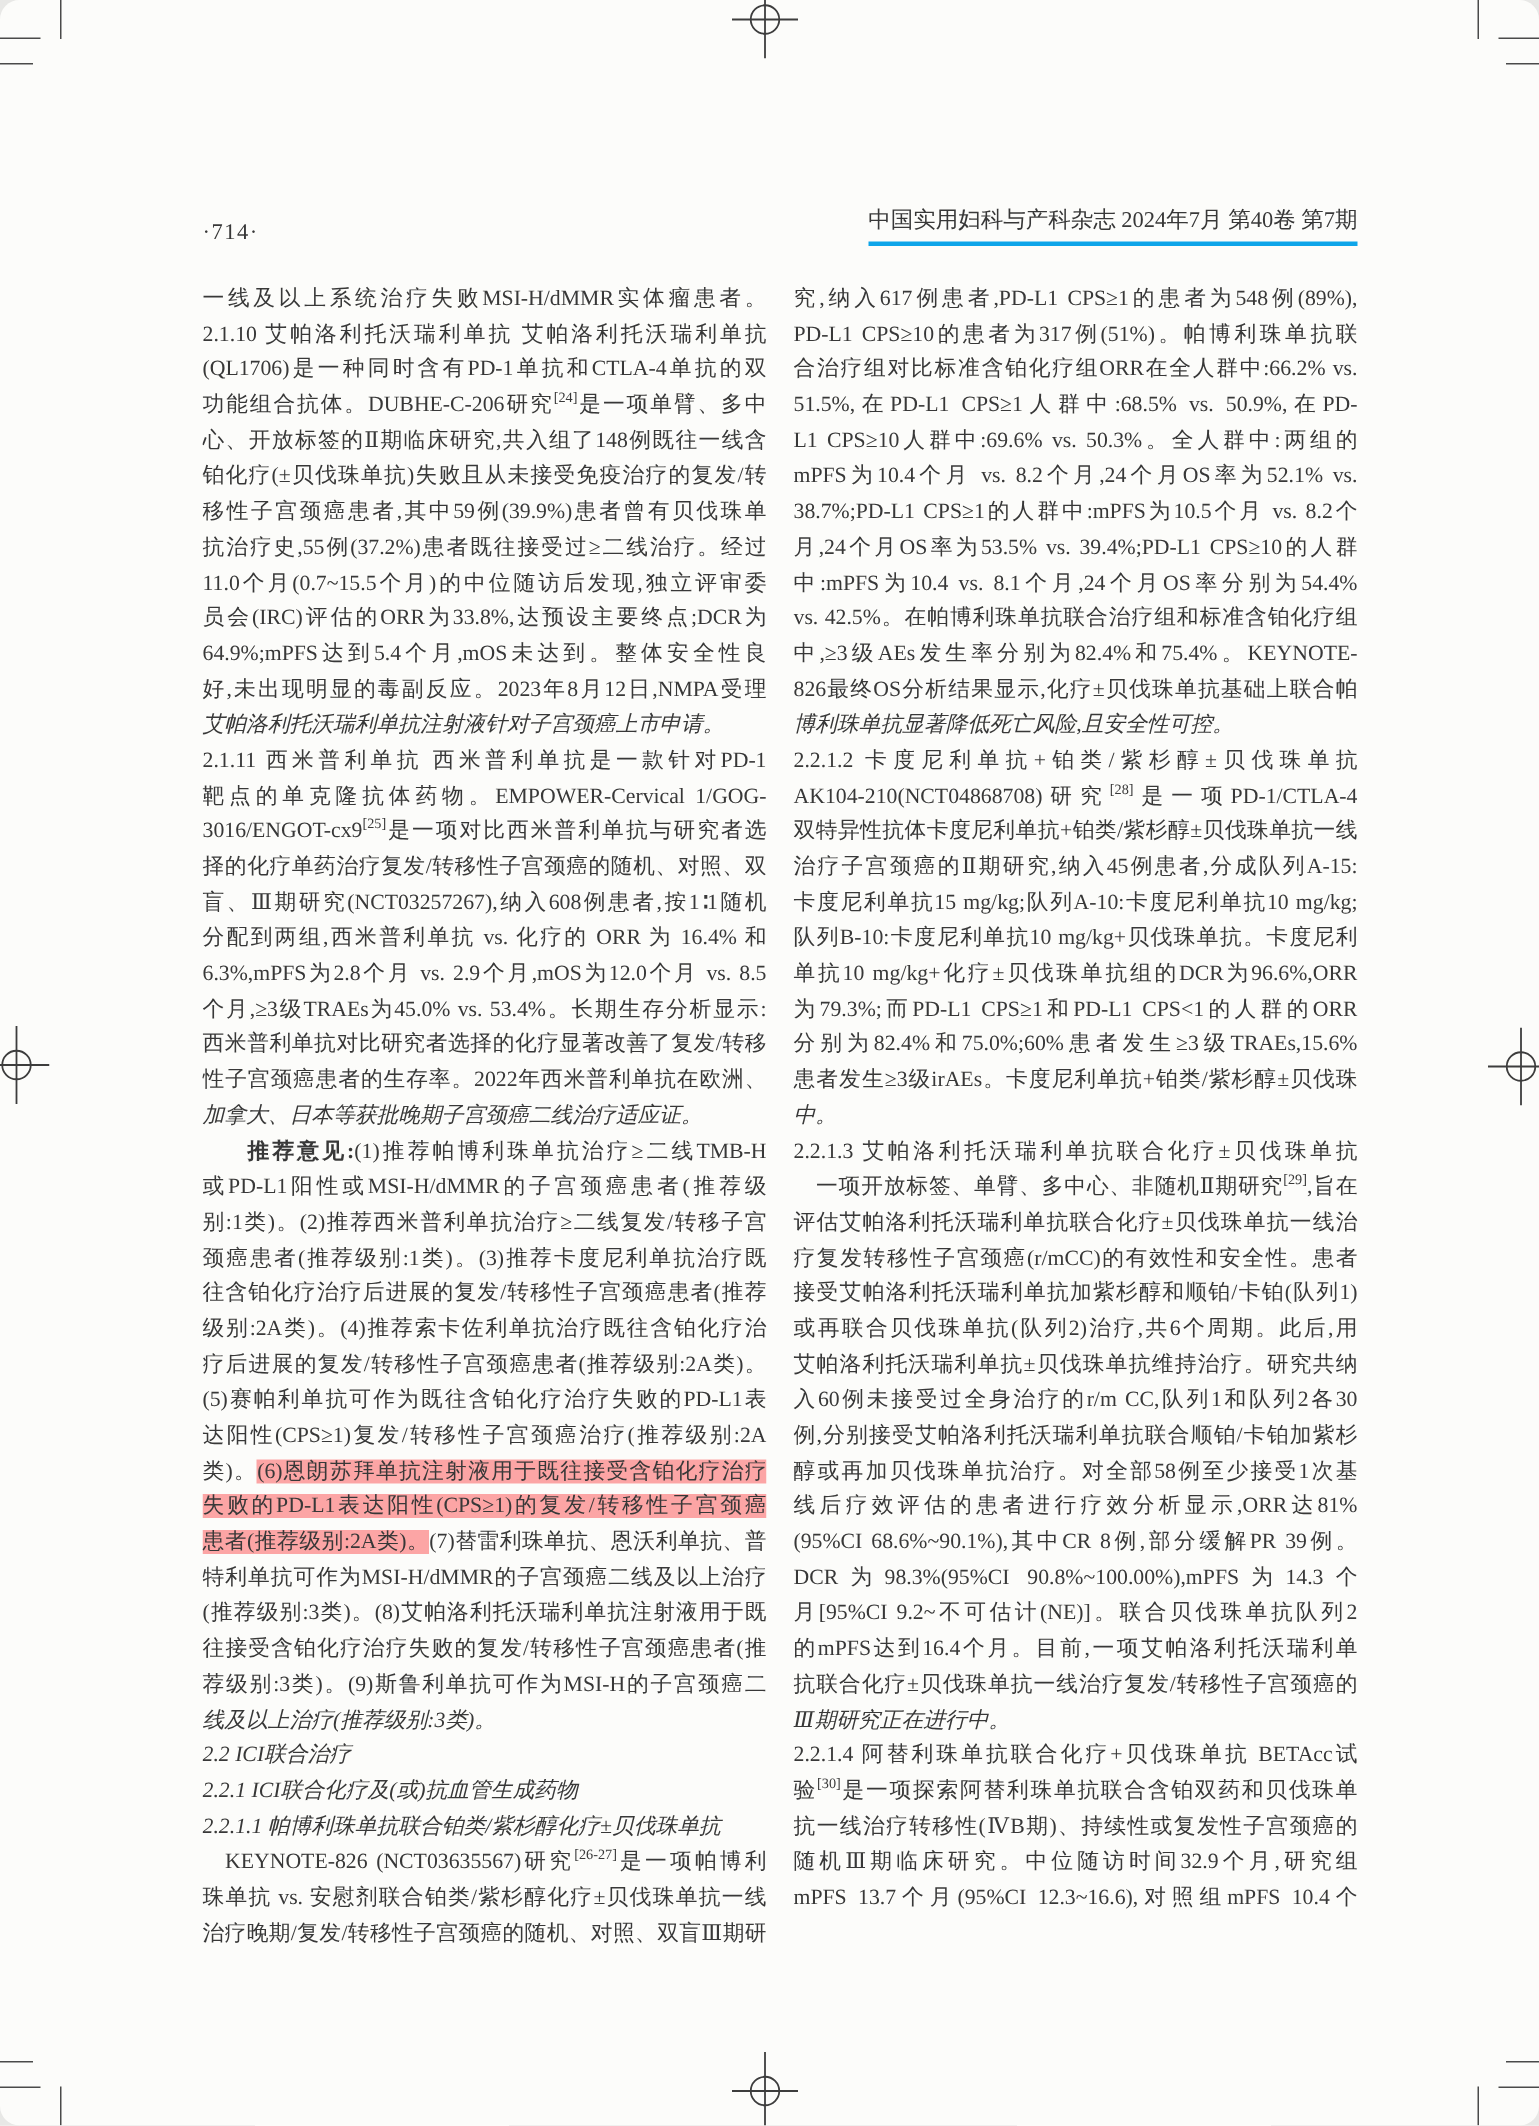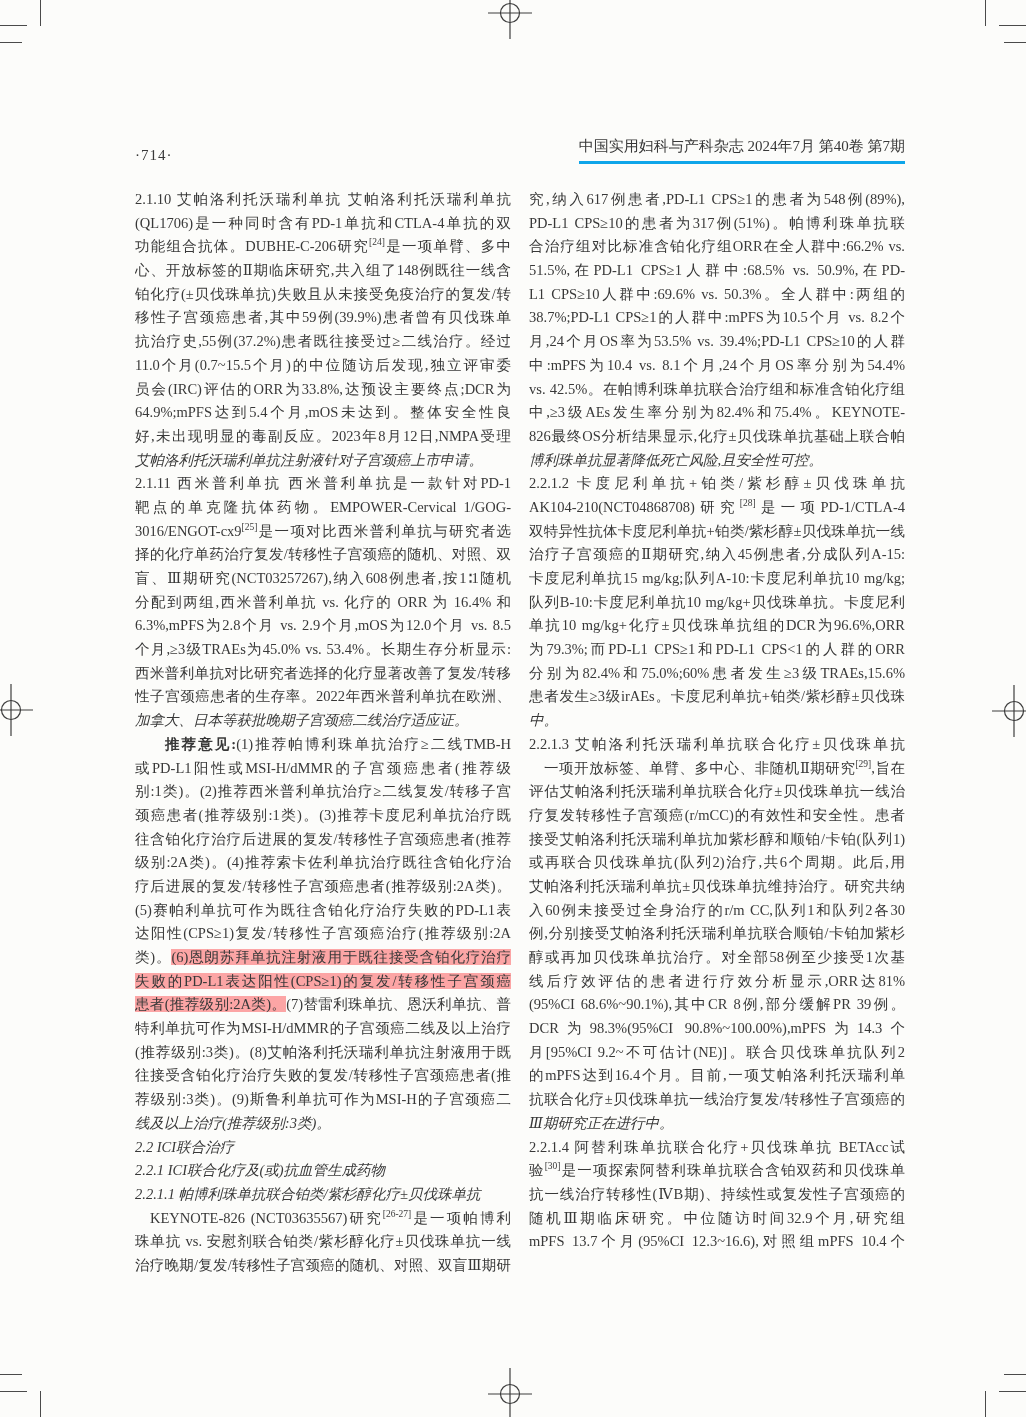--- a/index.html
+++ b/index.html
@@ -1,20 +1,21 @@
 <!DOCTYPE html>
 <html><head>
 <meta charset="utf-8">
 <style>
   html,body{margin:0;padding:0;background:#e8e8e6;}
   .page{
     position:relative;width:1026px;height:1417px;margin:0 auto;
     background:#fcfcfa;overflow:hidden;
     font-family:"Liberation Serif","DejaVu Serif",serif;
     color:#383838;
+    border-radius:13px;
   }
   
   .regmark{position:absolute;}
   .cropline{position:absolute;background:#4a4a4a;}
   
   .content{position:absolute;left:135px;top:138px;width:770px;}
   .header{display:flex;justify-content:space-between;align-items:flex-end;height:26px;}
   .pageno{font-size:15px;letter-spacing:1px;}
   .journal{font-size:15px;border-bottom:3px solid #0ea5e9;padding-bottom:5px;}
   
@@ -78,20 +79,21 @@
     <div class="cropline" style="left:1004px;top:1374px;width:22px;height:1px;"></div>
   </div>
 
   <div class="content">
     <div class="header">
       <span class="pageno">·714·</span>
       <span class="journal">中国实用妇科与产科杂志 2024年7月 第40卷 第7期</span>
     </div>
     <div class="cols">
       <div class="col">
+          <div class="line"><span>一线及以上系统治疗失败MSI-H/dMMR实体瘤患者。</span></div>
           <div class="line"><span>2.1.10 艾帕洛利托沃瑞利单抗  艾帕洛利托沃瑞利单抗</span></div>
           <div class="line"><span>(QL1706)是一种同时含有PD-1单抗和CTLA-4单抗的双</span></div>
           <div class="line"><span>功能组合抗体。DUBHE-C-206研究</span><sup>[24]</sup><span>是一项单臂、多中</span></div>
           <div class="line"><span>心、开放标签的Ⅱ期临床研究,共入组了148例既往一线含</span></div>
           <div class="line"><span>铂化疗(±贝伐珠单抗)失败且从未接受免疫治疗的复发/转</span></div>
           <div class="line"><span>移性子宫颈癌患者,其中59例(39.9%)患者曾有贝伐珠单</span></div>
           <div class="line"><span>抗治疗史,55例(37.2%)患者既往接受过≥二线治疗。经过</span></div>
           <div class="line"><span>11.0个月(0.7~15.5个月)的中位随访后发现,独立评审委</span></div>
           <div class="line"><span>员会(IRC)评估的ORR为33.8%,达预设主要终点;DCR为</span></div>
           <div class="line"><span>64.9%;mPFS达到5.4个月,mOS未达到。整体安全性良</span></div>
@@ -131,20 +133,21 @@
           <div class="line ind1"><span>KEYNOTE-826 (NCT03635567)研究</span><sup>[26-27]</sup><span>是一项帕博利</span></div>
           <div class="line"><span>珠单抗 vs. 安慰剂联合铂类/紫杉醇化疗±贝伐珠单抗一线</span></div>
           <div class="line"><span>治疗晚期/复发/转移性子宫颈癌的随机、对照、双盲Ⅲ期研</span></div>
         </div>
       <div class="col">
           <div class="line"><span>究,纳入617例患者,PD-L1 CPS≥1的患者为548例(89%),</span></div>
           <div class="line"><span>PD-L1 CPS≥10的患者为317例(51%)。帕博利珠单抗联</span></div>
           <div class="line"><span>合治疗组对比标准含铂化疗组ORR在全人群中:66.2% vs.</span></div>
           <div class="line"><span>51.5%,在PD-L1 CPS≥1人群中:68.5% vs. 50.9%,在PD-</span></div>
           <div class="line"><span>L1 CPS≥10人群中:69.6% vs. 50.3%。全人群中:两组的</span></div>
+          <div class="line"><span>mPFS为10.4个月 vs. 8.2个月,24个月OS率为52.1% vs.</span></div>
           <div class="line"><span>38.7%;PD-L1 CPS≥1的人群中:mPFS为10.5个月 vs. 8.2个</span></div>
           <div class="line"><span>月,24个月OS率为53.5% vs. 39.4%;PD-L1 CPS≥10的人群</span></div>
           <div class="line"><span>中:mPFS为10.4 vs. 8.1个月,24个月OS率分别为54.4%</span></div>
           <div class="line"><span>vs. 42.5%。在帕博利珠单抗联合治疗组和标准含铂化疗组</span></div>
           <div class="line"><span>中,≥3级AEs发生率分别为82.4%和75.4%。KEYNOTE-</span></div>
           <div class="line"><span>826最终OS分析结果显示,化疗±贝伐珠单抗基础上联合帕</span></div>
           <div class="line end"><span>博利珠单抗显著降低死亡风险,且安全性可控。</span></div>
           <div class="line"><span>2.2.1.2 卡度尼利单抗+铂类/紫杉醇±贝伐珠单抗</span></div>
           <div class="line"><span>AK104-210(NCT04868708)研究</span><sup>[28]</sup><span>是一项PD-1/CTLA-4</span></div>
           <div class="line"><span>双特异性抗体卡度尼利单抗+铂类/紫杉醇±贝伐珠单抗一线</span></div>

